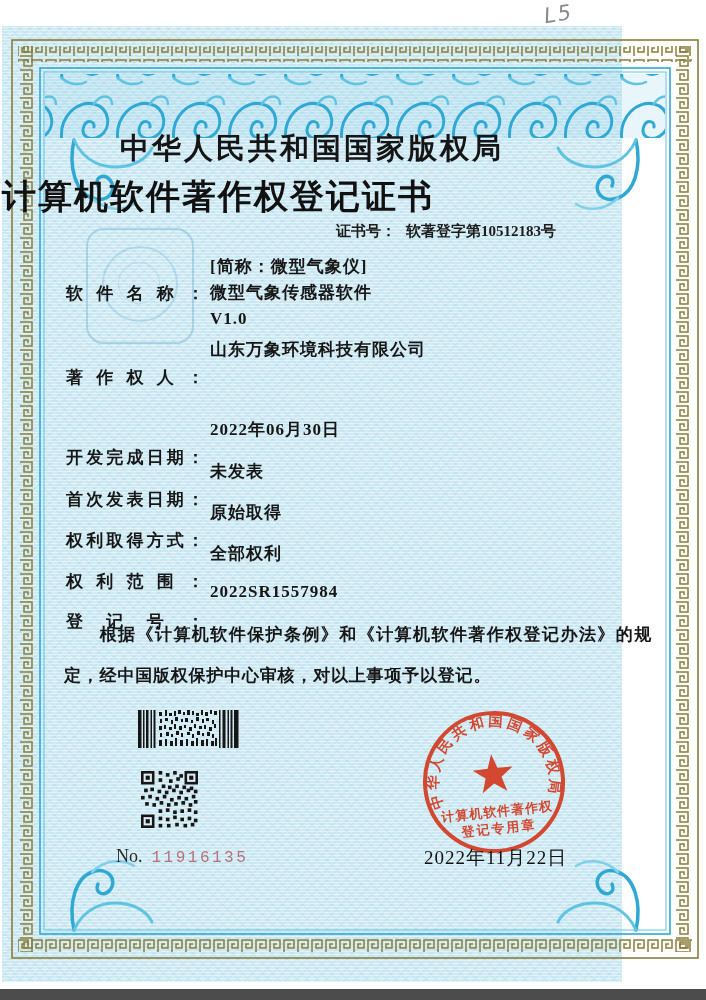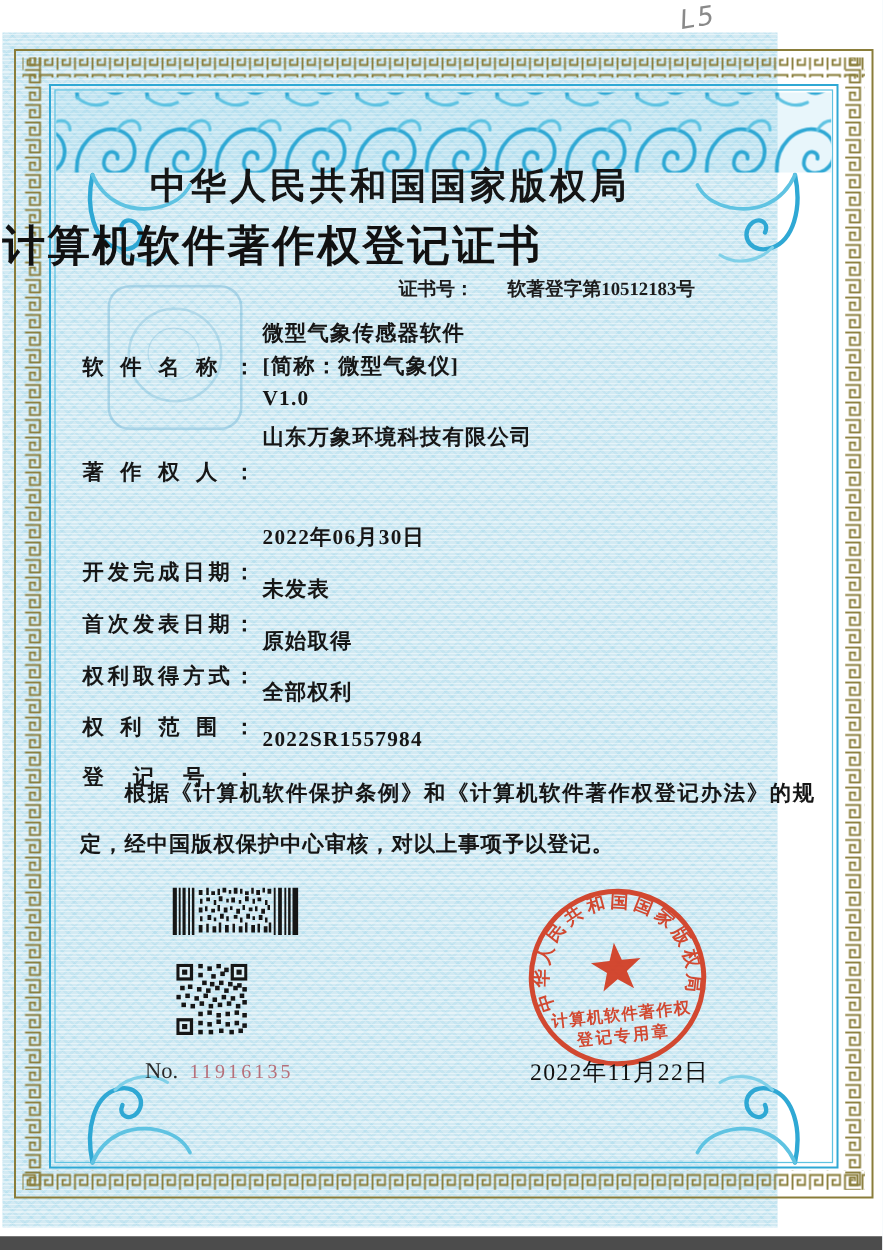--- a/index.html
+++ b/index.html
@@ -26,35 +26,35 @@
   .watermark:before{content:"";position:absolute;left:14px;top:16px;width:72px;height:72px;
     border:2px solid rgba(110,180,212,.35);border-radius:50%;}
   .watermark:after{content:"";position:absolute;left:30px;top:32px;width:40px;height:40px;
     border:1px solid rgba(110,180,212,.3);border-radius:50%;}
 
   .authority{position:absolute;left:0;top:103px;width:100%;text-align:center;
     font-size:29px;font-weight:bold;color:#151515;letter-spacing:3px;}
   .cert-title{position:absolute;left:0;top:148px;width:100%;text-align:left;
     font-size:34px;font-weight:bold;color:#111;letter-spacing:2px;}
   .certno{position:absolute;right:66px;top:196px;font-size:15px;font-weight:bold;color:#1c1c1c;}
-  .certno .lbl{margin-right:27px;}
+  .certno .lbl{margin-right:10px;}
 
   .frow{position:absolute;left:64px;font-size:17px;font-weight:bold;color:#161616;}
   .flabel{display:inline-block;width:138px;text-align:justify;text-align-last:justify;vertical-align:top;margin-top:28px;}
   .fval{position:absolute;left:144px;top:0;width:420px;letter-spacing:1px;white-space:nowrap;}
   .fval .vline{line-height:26px;}
 
   .statement{position:absolute;left:62px;top:588px;width:588px;font-size:17px;font-weight:600;
     color:#161616;line-height:41px;text-indent:2.1em;letter-spacing:.8px;text-align:justify;}
 
   .barcode{position:absolute;left:136px;top:684px;width:102px;height:38px;}
   .qrcode{position:absolute;left:139px;top:745px;width:57px;height:57px;}
 
   .serial{position:absolute;left:114px;top:820px;font-size:18px;color:#2a2a2a;}
-  .serial .num{font-family:Liberation Serif, serif;font-size:16px;color:#b4636d;
+  .serial .num{font-family:Liberation Mono, monospace;font-size:16px;color:#b4636d;
     letter-spacing:2.5px;margin-left:9px;opacity:.9;}
 
   .seal{position:absolute;left:416px;top:680px;width:152px;height:152px;
     transform:rotate(-6deg);opacity:.93;}
   .issue-date{position:absolute;left:422px;top:819px;font-size:19px;font-weight:normal;
     color:#111;letter-spacing:1px;z-index:3;}
 
   .scan-strip{position:absolute;left:0;top:989px;width:706px;height:11px;background:#4c4c4c;}
 </style>
 </head>
@@ -110,22 +110,22 @@
     <div class="authority">中华人民共和国国家版权局</div>
     <div class="cert-title">计算机软件著作权登记证书</div>
 
     <div class="certno">
       <span class="lbl">证书号：</span><span>软著登字第10512183号</span>
     </div>
 
     <div class="frow" style="top:228px">
       <span class="flabel">软件名称：</span>
       <span class="fval">
+        <div class="vline">[简称：微型气象仪]</div>
         <div class="vline">微型气象传感器软件</div>
-        <div class="vline">[简称：微型气象仪]</div>
         <div class="vline">V1.0</div>
       </span>
     </div>
     <div class="frow" style="top:312px">
       <span class="flabel">著作权人：</span>
       <span class="fval">山东万象环境科技有限公司</span>
     </div>
     <div class="frow" style="top:392px">
       <span class="flabel">开发完成日期：</span>
       <span class="fval">2022年06月30日</span>

